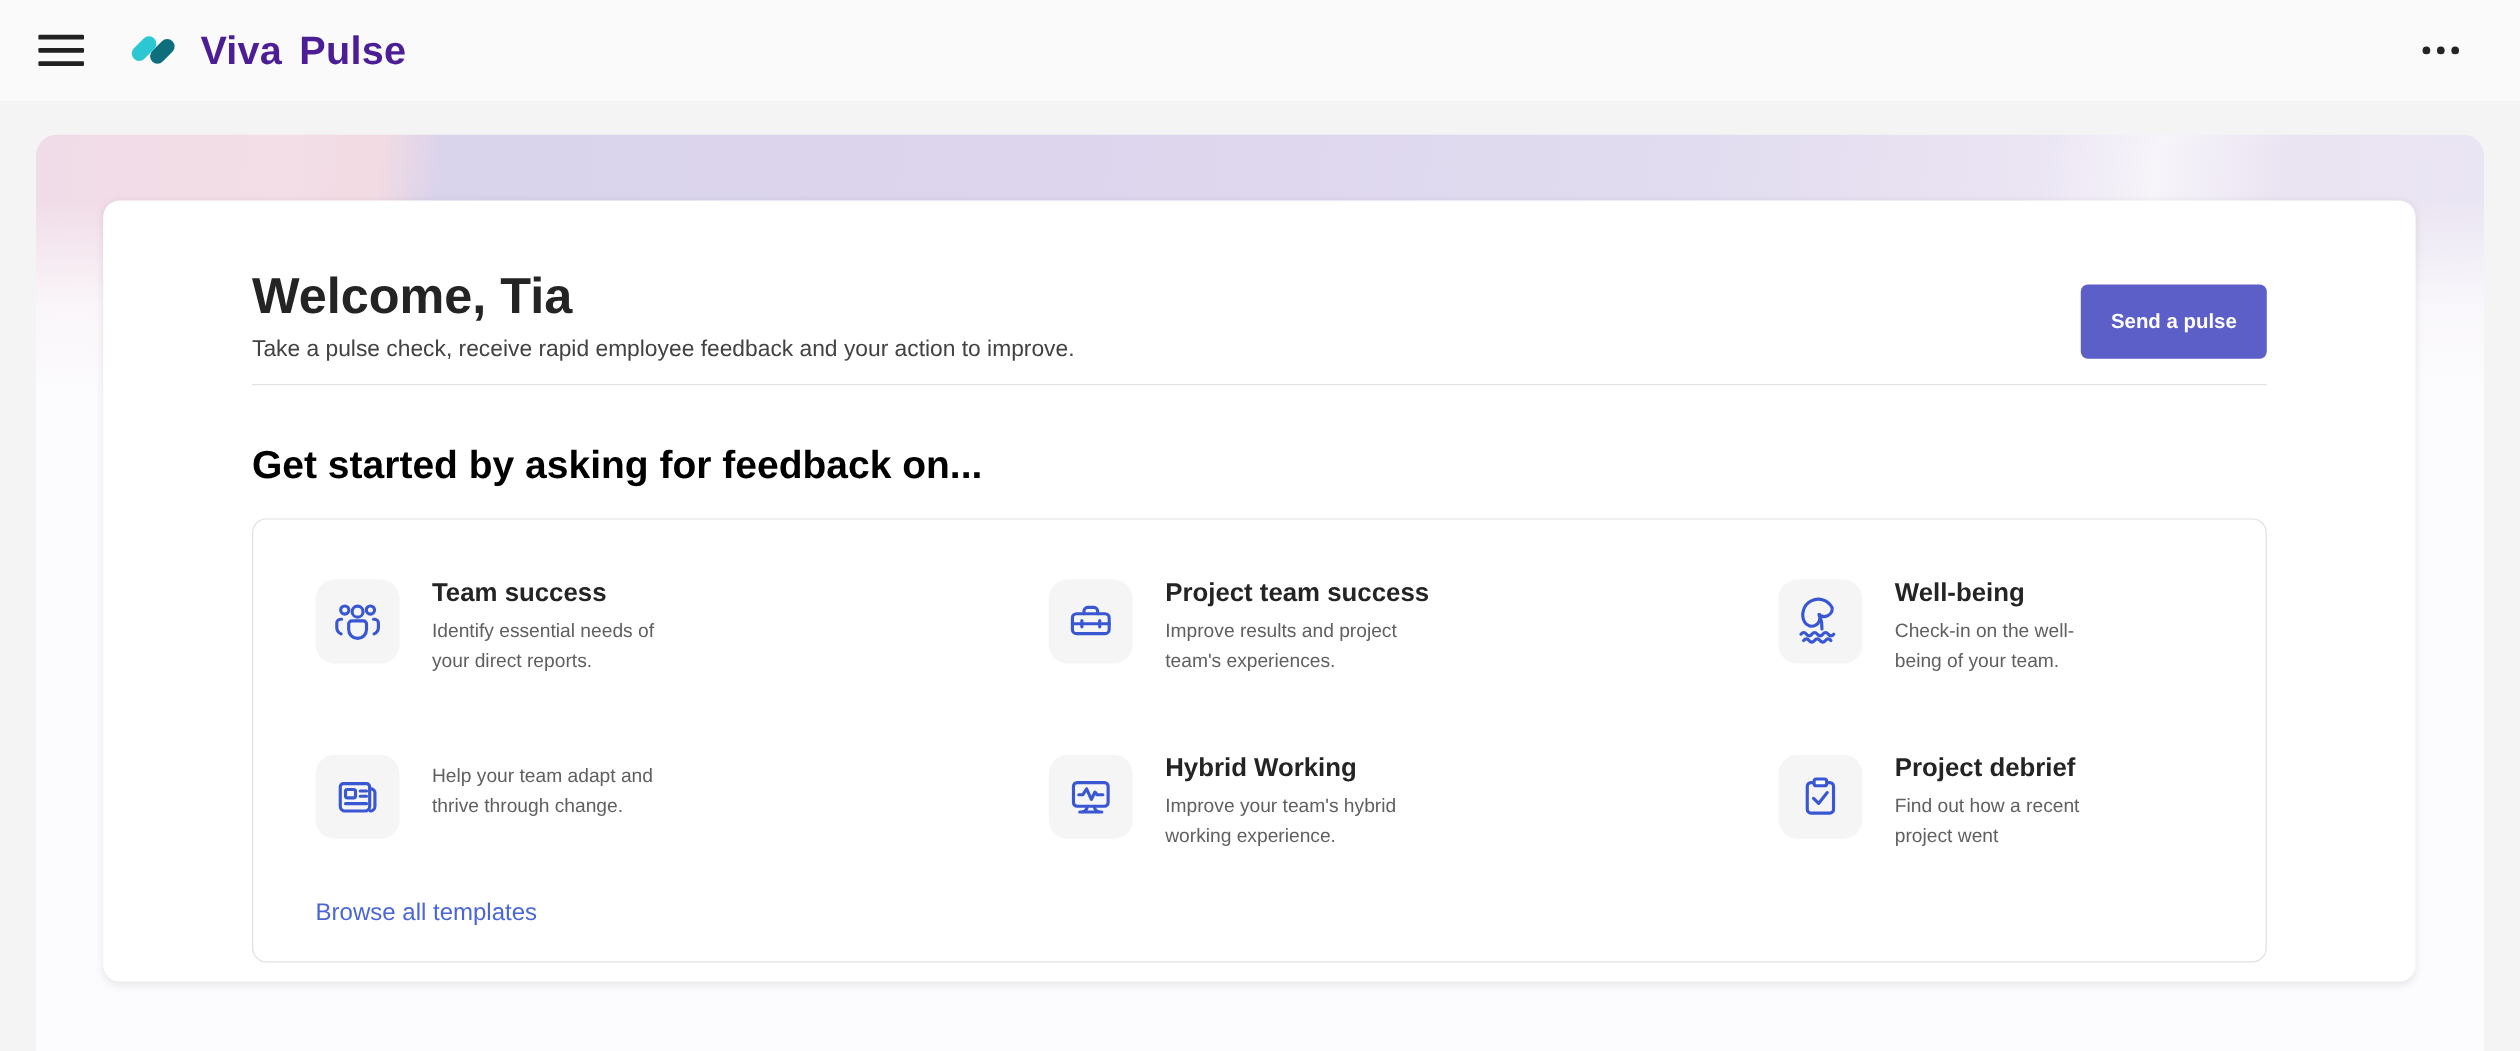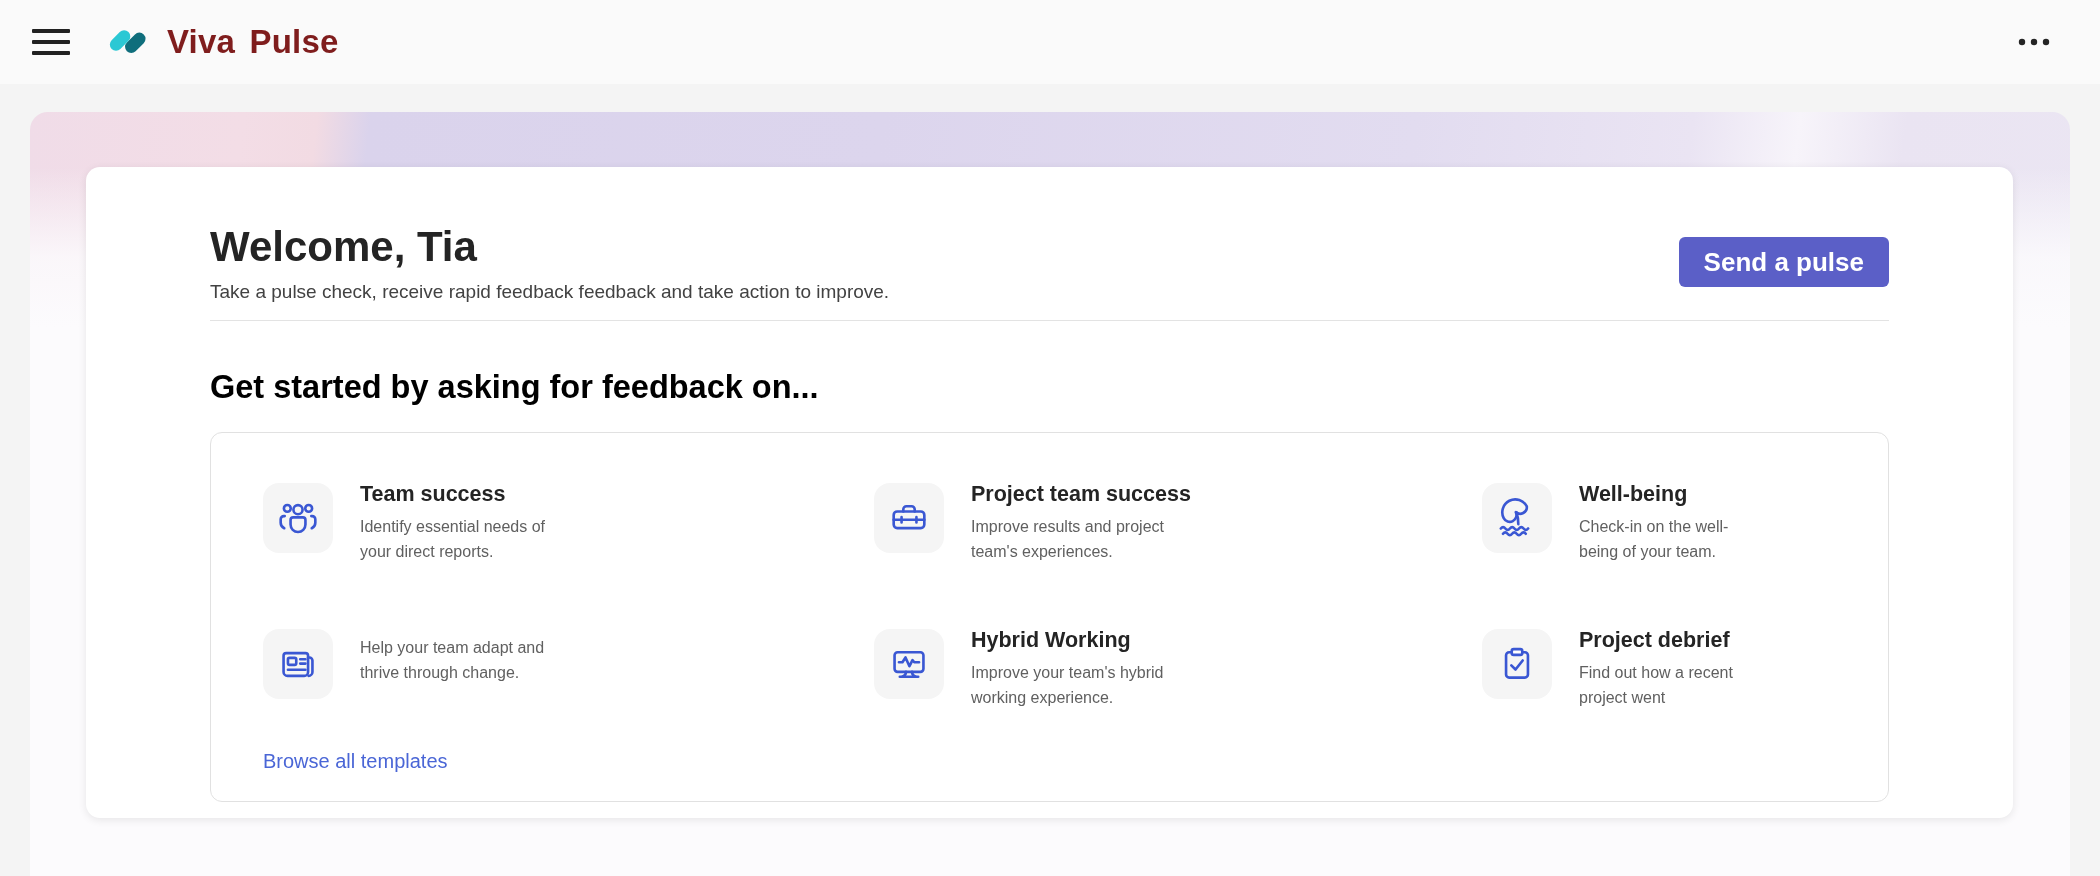--- a/index.html
+++ b/index.html
@@ -7,41 +7,41 @@
         background:#f4f4f4;font-family:"Liberation Sans","DejaVu Sans",sans-serif;color:#242424;}
 
   
   .topbar{position:absolute;top:0;left:0;right:0;height:84px;background:#fafafa;
           display:flex;align-items:center;}
   .hamburger{margin-left:32px;width:40px;height:30px;display:flex;flex-direction:column;
              justify-content:space-between;background:none;border:none;cursor:pointer;padding:2px 0;}
   .hamburger span{display:block;width:38px;height:4px;background:#212121;border-radius:1px;}
   .brand{display:flex;align-items:center;margin-left:34px;gap:17px;}
   .logo{width:44px;height:44px;display:block;}
-  .app-title{font-size:33px;font-weight:700;letter-spacing:.2px;word-spacing:5px;color:#7f1d1d;text-align:center;}
+  .app-title{font-size:33px;font-weight:700;letter-spacing:.2px;word-spacing:5px;color:#4c1d95;text-align:center;}
   .more{margin-left:auto;margin-right:44px;background:none;border:none;cursor:pointer;
         height:40px;display:flex;align-items:center;padding:0 6px;}
 
   
   .banner{position:absolute;left:30px;right:30px;top:112px;bottom:0;
           border-radius:18px 18px 0 0;
           background:
             linear-gradient(to bottom, rgba(252,251,253,0) 55px, rgba(252,251,253,.85) 145px, #fcfbfd 215px),
             linear-gradient(97deg,#f0dce8 0%,#f3dde6 10%,#f2dbe3 13.5%,#dad3ec 16%,
                             #dcd5ed 40%,#e2dcf0 65%,#eae4f3 78%,#f7f4fa 83%,#eae4f2 88%,#ebe6f3 100%);}
 
   
   .card{position:absolute;left:56px;top:55px;width:1927px;height:651px;box-sizing:border-box;
         background:#fff;border-radius:14px;box-shadow:0 2px 8px rgba(0,0,0,.09);
         padding:56px 124px 0 124px;overflow:hidden;}
   .welcome-row{display:flex;justify-content:space-between;align-items:flex-start;}
   .welcome-title{margin:0;font-size:42px;line-height:1.12;font-weight:700;color:#242424;}
   .welcome-subtitle{margin:11px 0 0;font-size:19px;color:#424242;}
-  .cta{margin-top:14px;height:50px;padding:0 25px;border:none;border-radius:6px;cursor:pointer;
-       background:var(--accent,#5b5fc7);color:#fff;font-size:26px;font-weight:600;
+  .cta{margin-top:14px;height:62px;padding:0 25px;border:none;border-radius:6px;cursor:pointer;
+       background:var(--accent,#5b5fc7);color:#fff;font-size:17px;font-weight:600;
        font-family:inherit;}
   .divider{margin:17px 0 0;border:none;border-top:1px solid #e3e3e3;}
   .section-heading{margin:48px 0 0;font-size:32.5px;font-weight:700;color:#000000;}
 
   
   .panel{margin-top:26px;border:1px solid #e1e1e1;border-radius:12px;box-sizing:border-box;
          padding:50px 52px 28px;background:#fff;}
   .grid{display:grid;grid-template-columns:611px 608px 1fr;row-gap:65px;}
   .tpl{display:flex;gap:27px;align-items:flex-start;cursor:pointer;}
   .tile{flex:0 0 70px;width:70px;height:70px;border-radius:16px;background:#f5f5f5;
@@ -81,21 +81,21 @@
       </svg>
     </button>
   </header>
 
   <div class="banner">
     <section class="card">
 
       <div class="welcome-row">
         <div>
           <h1 class="welcome-title">Welcome, Tia</h1>
-          <p class="welcome-subtitle">Take a pulse check, receive rapid feedback feedback and take action to improve.</p>
+          <p class="welcome-subtitle">Take a pulse check, receive rapid employee feedback and your action to improve.</p>
         </div>
         <button class="cta">Send a pulse</button>
       </div>
 
       <hr class="divider">
 
       <h2 class="section-heading">Get started by asking for feedback on...</h2>
 
       <div class="panel">
         <div class="grid">

